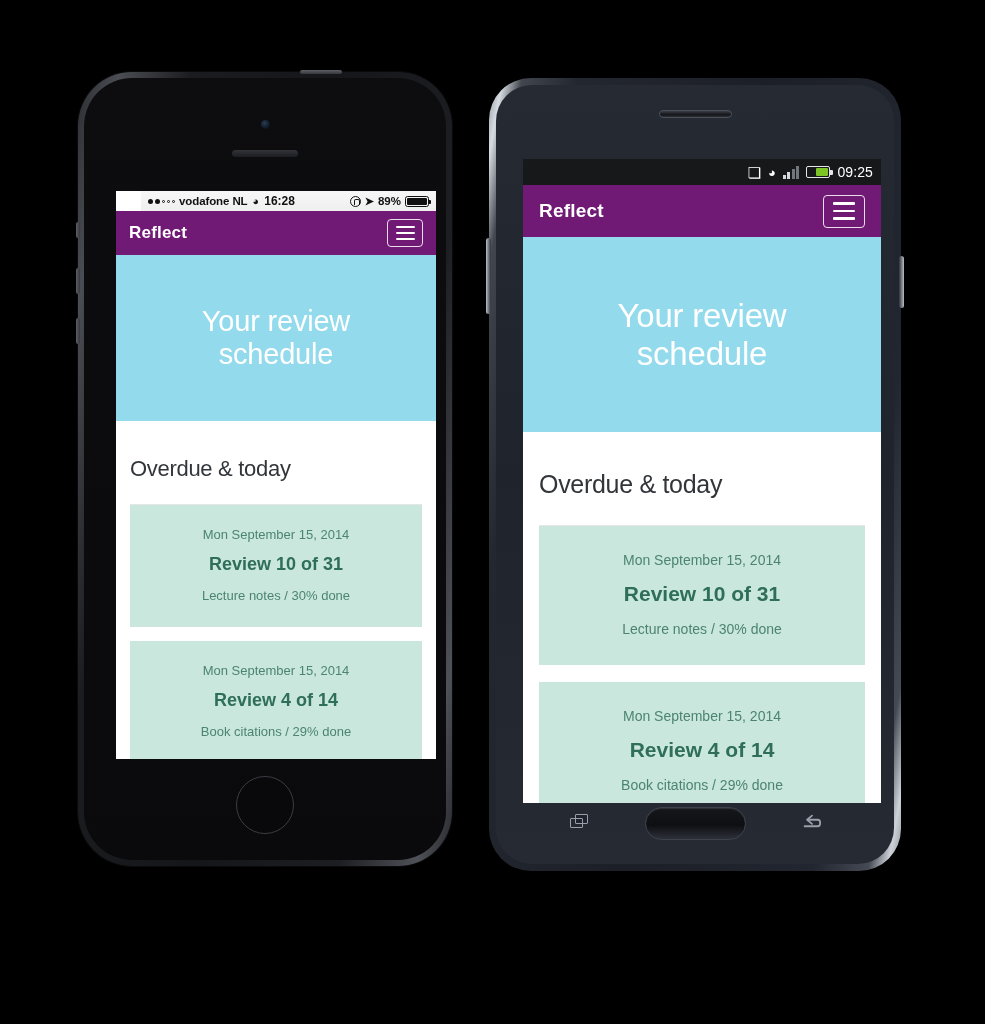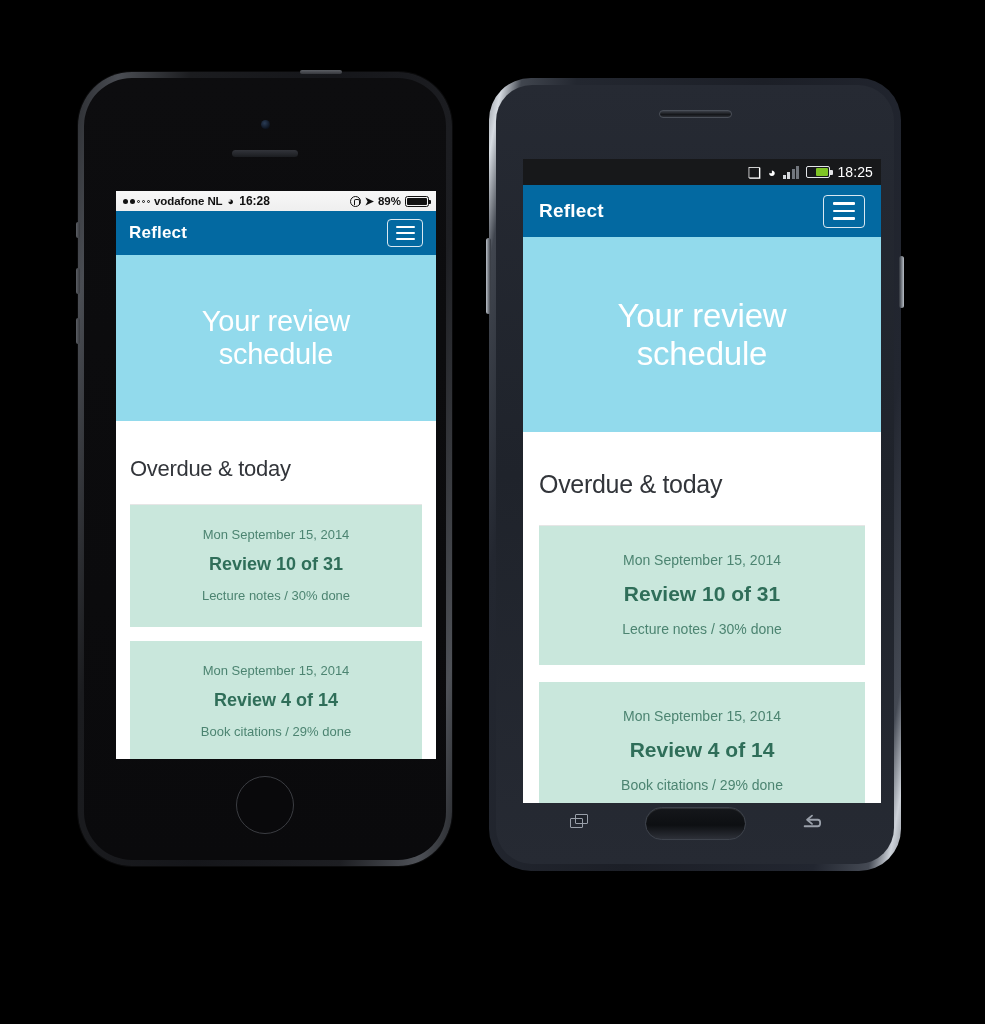--- a/index.html
+++ b/index.html
@@ -90,20 +90,21 @@
   
   .ios-status {
     height: 20px;
     background: linear-gradient(180deg, #f7f7f7 0%, #efefef 100%);
     display: flex;
     align-items: center;
     padding: 0 7px;
     font-size: 11.5px;
     color: #111;
     font-weight: bold;
+    margin-left: 25px;
   }
   .ios-dots { display: flex; align-items: center; gap: 2px; margin-right: 4px; }
   .ios-dots i {
     display: block; width: 5px; height: 5px; border-radius: 50%;
     background: #111;
   }
   .ios-dots i.hollow { background: transparent; border: 1px solid #111; width: 3px; height: 3px; }
   .ios-carrier { font-size: 11.5px; letter-spacing: -0.1px; }
   .ios-wifi { margin: 0 5px; font-size: 11px; }
   .ios-time { font-size: 12px; }
@@ -244,21 +245,21 @@
   .and-batt span { display: block; width: 62%; background: #7fc425; border-radius: 1px; }
   .and-batt::after {
     content: ""; position: absolute; right: -3.5px; top: 3px;
     width: 2.5px; height: 5px; background: #e3e5e8; border-radius: 0 1px 1px 0;
   }
   .and-time { font-size: 14px; font-weight: normal; letter-spacing: 0.1px; }
 
   
   .app { background: #ffffff; height: 100%; }
   .navbar {
-    background: #0369a1;
+    background: #701a75;
     display: flex; align-items: center; justify-content: space-between;
   }
   .brand {
     color: #ffffff;
     font-weight: bold;
     letter-spacing: 0.2px;
   }
   .hamburger {
     border: 1.5px solid rgba(255,255,255,0.85);
     border-radius: 4px;
@@ -409,21 +410,21 @@
         <span class="and-wifi">◕</span>
         <span class="and-sig">
             <i></i>
             <i></i>
             <i></i>
             <i></i>
           </span>
         <span class="and-batt">
             <span></span>
           </span>
-        <span class="and-time">18:25</span>
+        <span class="and-time">09:25</span>
       </div>
 
       <div class="app sg-app">
         <div class="navbar">
           <span class="brand">Reflect</span>
           <button class="hamburger">
             <i></i>
               <i></i>
               <i></i>
           </button>

